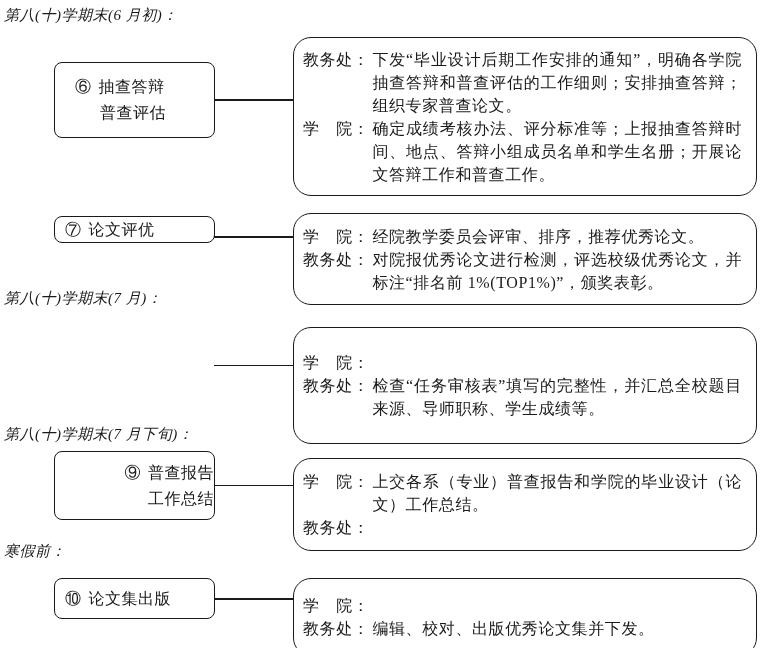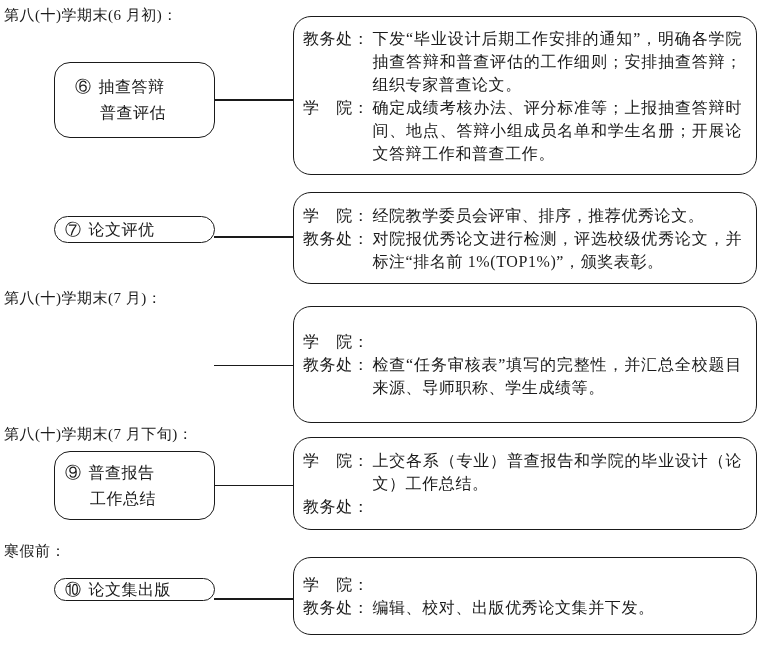--- a/index.html
+++ b/index.html
@@ -7,39 +7,39 @@
     position:relative;
     width:771px;height:648px;
     background:#ffffff;
     color:#1a1a1a;
     font-family:"Liberation Serif","DejaVu Serif",serif;
     overflow:hidden;
   }
   
   .tl{
     position:absolute;left:4px;
-    font-size:15px;letter-spacing:0.5px;white-space:nowrap;
+    font-size:15px;letter-spacing:0.5px;white-space:nowrap;font-style:italic;
   }
   .tl1{top:6px}.tl2{top:188px}.tl3{top:289px}.tl4{top:425px}.tl5{top:542px}
 
   
   .box{
     position:absolute;left:54px;width:161px;
     box-sizing:border-box;
-    border:1.8px solid #1a1a1a;border-radius:16px;
+    border:1.8px solid #1a1a1a;border-radius:8px;
     background:#ffffff;
     display:flex;flex-direction:column;justify-content:center;
     font-size:16px;line-height:26px;letter-spacing:0.5px;
     padding-left:10px;
   }
   .box1{top:62px;height:76px;padding-left:20px;}
   .box2{top:216px;height:27px;}
   .box3{top:331px;height:69px;}
-  .box4{top:451px;height:69px;}
-  .box5{top:578px;height:23px;}
+  .box4{top:451px;height:69px;align-items:flex-end;}
+  .box5{top:578px;height:41px;}
   .box .l1{white-space:nowrap;}
   .box .num{display:inline-block;}
   .box .t1{margin-left:7px;}
   .box .l2{margin-left:25px;white-space:nowrap;}
   .box .l2:empty{display:none;}
 
   
   .conn{
     position:absolute;left:214px;width:80px;height:1.5px;
     background:#1a1a1a;
@@ -47,21 +47,21 @@
   .conn1{top:99px}.conn2{top:236px}.conn3{top:364.5px}.conn4{top:484.5px}.conn5{top:598px}
 
   
   .panel{
     position:absolute;left:293px;width:464px;
     box-sizing:border-box;
     border:1.4px solid #1a1a1a;border-radius:18px;
     background:#ffffff;
     display:flex;flex-direction:column;justify-content:center;
     padding:6px 14px 6px 9px;
-    font-size:16px;line-height:23px;letter-spacing:0.6px;
+    font-size:16px;line-height:23px;letter-spacing:0.6px;margin-top:21px;
   }
   .p1{top:16px;height:159px}
   .p2{top:192px;height:92px}
   .p3{top:306px;height:117px}
   .p4{top:437px;height:93px}
   .p5{top:557px;height:78px}
 
   .entry{display:flex;align-items:flex-start;}
   .role{flex:0 0 auto;white-space:nowrap;margin-right:3px;}
   .etext{flex:1 1 auto;text-align:justify;}

